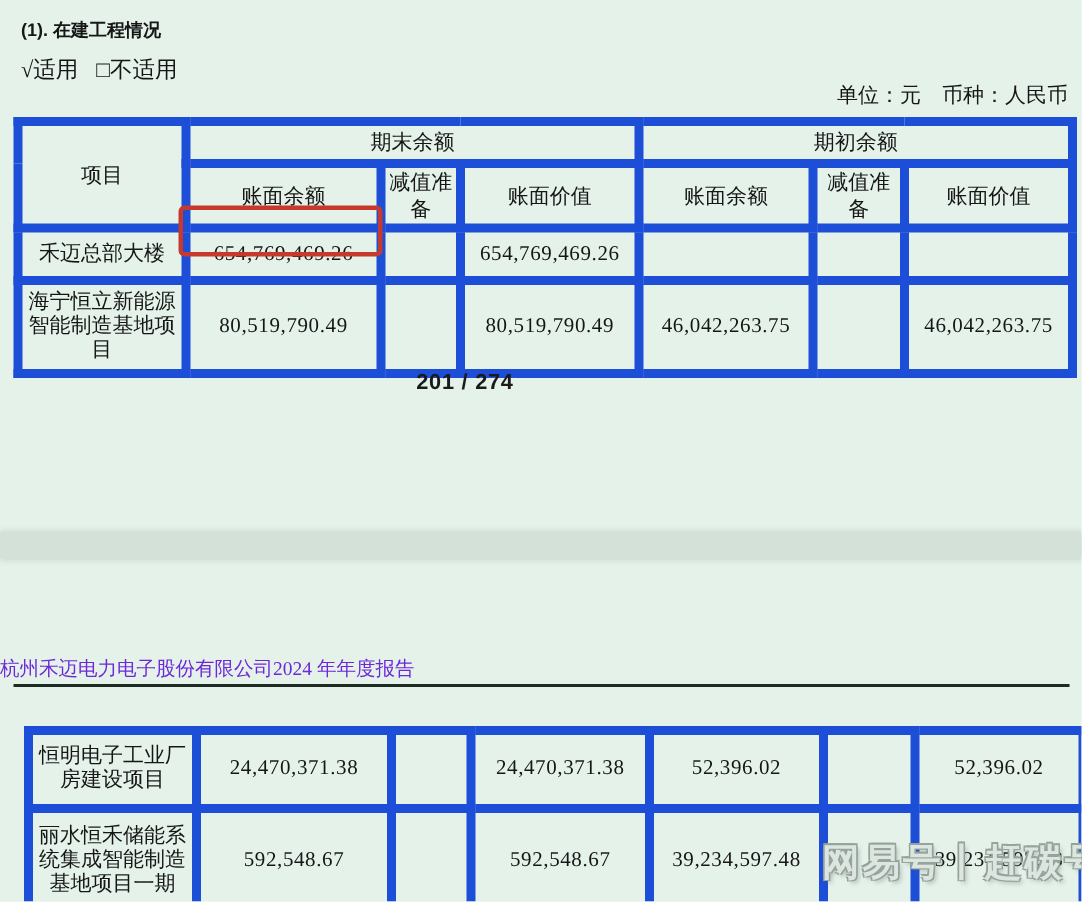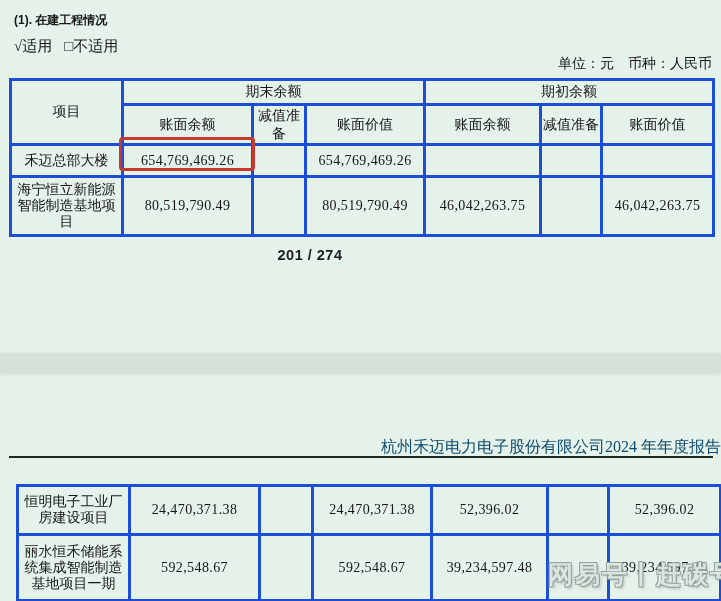--- a/index.html
+++ b/index.html
@@ -13,21 +13,21 @@
     position:absolute; left:14px; top:12px;
     font-size:12px; font-weight:bold;
     font-family:"Liberation Sans","DejaVu Sans",sans-serif;
   }
   .applicability { position:absolute; left:14px; top:37px; font-size:15px; }
   .applicability .opt { margin-right:12px; }
   .unit-note { position:absolute; right:9px; top:55px; font-size:14px; }
 
   table.t { border-collapse:collapse; table-layout:fixed; }
   table.t td {
-    border:3px solid #1d4ed8; font-size:14px; text-align:center;
+    border:6px solid #1d4ed8; font-size:14px; text-align:center;
     vertical-align:middle; padding:0; overflow:hidden;
   }
   .t1 { position:absolute; left:9px; top:78px; width:703px; }
   .h1 td { height:22px; }
   .h2 td { height:37px; }
   .r1 td { height:29px; }
   .r2 td { height:56px; }
   td.proj { text-align:left; padding:2px 9px; line-height:16px; }
   td.num  { font-size:13.5px; letter-spacing:0.4px;margin-left:16px; }
   td.c-right { text-align:right; padding-right:9px; }
@@ -43,21 +43,21 @@
     font-family:"Liberation Sans","DejaVu Sans",sans-serif;
     font-weight:bold; font-size:14.5px; letter-spacing:0.5px; color:#1b1b1b;
   }
   .band {
     position:absolute; left:0; top:355px; width:721px; height:17px;
     background:#d4e1d8;
     box-shadow:0 -2px 3px rgba(206,220,211,0.9), 0 2px 3px rgba(206,220,211,0.9);
   }
   .report-title {
     position:absolute; top:437px; left:0; width:721px;
-    text-align:right; font-size:16px; color:#0c4a6e;
+    text-align:left; font-size:13px; color:#6d28d9;
   }
   .title-rule {
     position:absolute; top:456px; left:9px; width:704px; height:2px;
     background:#1d2b23;
   }
   .t2wrap {
     position:absolute; left:16px; top:484px; width:705px; height:117px;
     overflow:hidden;
   }
   .t2 { width:703px; }

